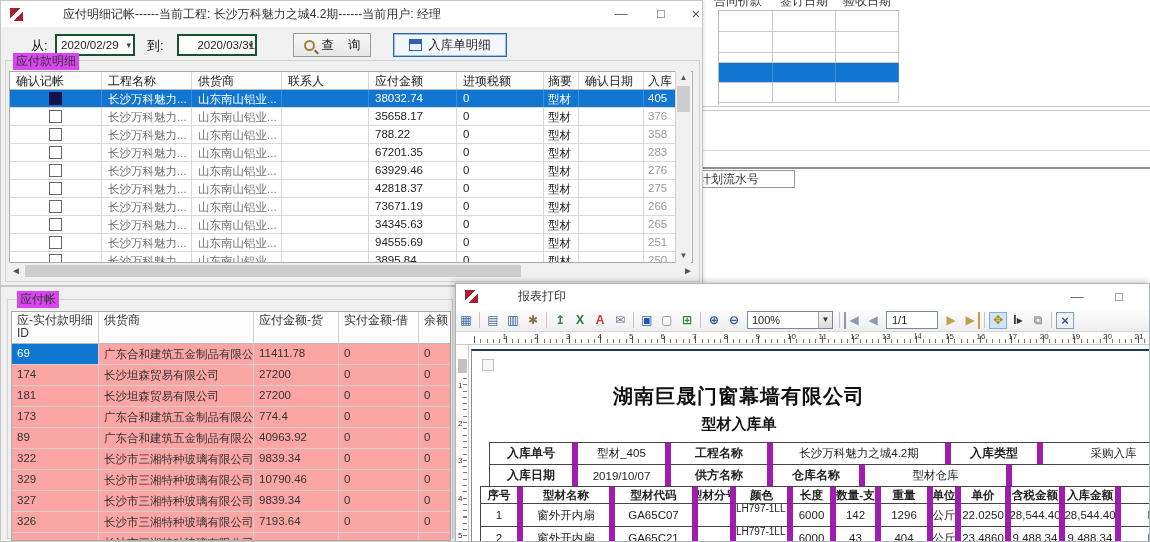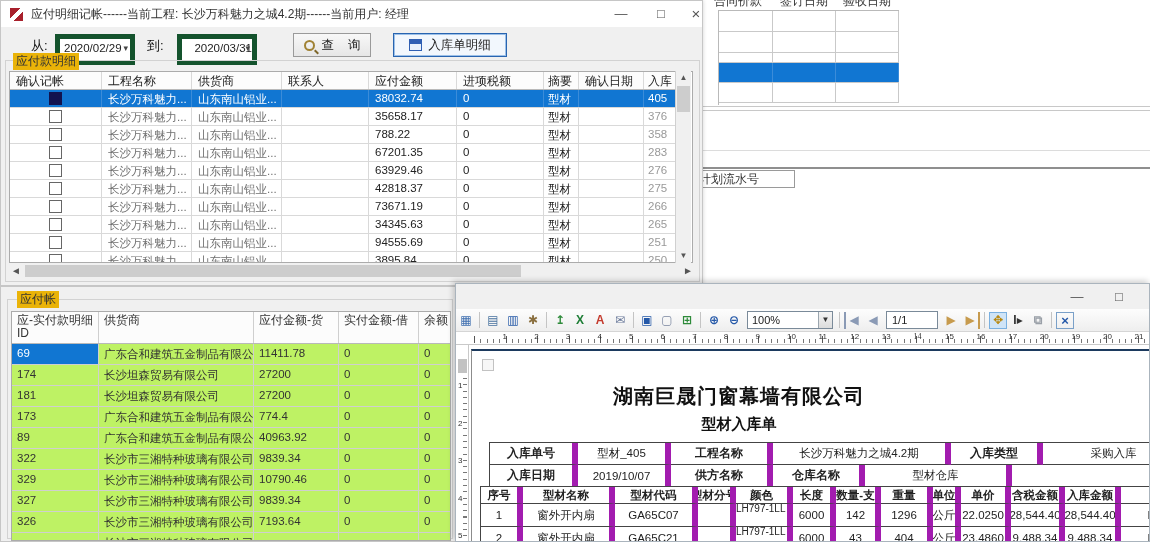--- a/index.html
+++ b/index.html
@@ -11,36 +11,36 @@
   .bg-grid{position:absolute;left:718px;top:10px;width:181px;height:95px;border-left:1px solid #b9b9b9;border-top:1px solid #b9b9b9;background:#fff;}
   .bg-row{height:21px;border-bottom:1px solid #c9c9c9;display:flex;}
   .bg-cell{border-right:1px solid #c9c9c9;height:100%;}
   .bg-row.bsel{background:#1176d2;}
   .bg-line{position:absolute;background:#c8c8c8;height:1px;}
   .plan-box{position:absolute;left:698px;top:170px;width:97px;height:18px;border:1px solid #9a9a9a;background:#fff;font-size:12px;line-height:16px;color:#333;overflow:hidden;}
   .bg-chev{position:absolute;left:699px;top:27px;color:#8a8a8a;font-size:13px;}
 
   
   .win{position:absolute;background:#f0f0f0;border:1px solid #c6c6c6;box-shadow:0 0 4px rgba(0,0,0,.18);}
-  .tbar{position:absolute;left:0;top:0;right:0;height:26px;background:#fff;display:flex;align-items:center;}
+  .tbar{position:absolute;left:0;top:0;right:0;height:26px;background:#fff;display:flex;align-items:center;gap:32px;}
   .ticon{width:13px;height:13px;margin:0 8px 0 9px;background:#a8202c;background-image:linear-gradient(135deg,transparent 42%,#fff 42%,#fff 62%,transparent 62%);flex:0 0 auto;}
   .ttext{font-size:12px;color:#333;white-space:nowrap;overflow:hidden;}
   .wbtn{position:absolute;top:0;width:30px;height:26px;text-align:center;line-height:25px;font-size:13px;color:#555;}
 
   
   .lbl{position:absolute;font-size:13px;color:#111;}
-  .combo{position:absolute;height:31px;border:5px solid #14532d;background:#fff;font-size:11.5px;line-height:19px;padding-left:4px;color:#222;}
+  .combo{position:absolute;height:22px;border:2px solid #14532d;background:#fff;font-size:11.5px;line-height:19px;padding-left:4px;color:#222;}
   .combo .arr{position:absolute;right:2px;top:0;font-size:9px;color:#444;line-height:19px;}
   .btn{position:absolute;height:24px;border:1px solid #9a9a9a;background:linear-gradient(#f8f8f8,#e6e6e6);display:flex;align-items:center;justify-content:center;font-size:12.5px;color:#222;}
   .btn.primary{border:1px solid #2864b0;background:#f2f7fd;box-shadow:0 0 0 1px #9cc0e8 inset;}
   .mag{width:11px;height:11px;border:2px solid #a08234;border-radius:50%;position:relative;margin-right:7px;}
   .mag:after{content:"";position:absolute;width:5px;height:2px;background:#7d662a;transform:rotate(45deg);left:8px;top:9px;}
   .winicon{width:13px;height:12px;border:1px solid #2f5fb3;background:linear-gradient(#2f5fb3 0 4px,#e8f1fb 4px);margin-right:6px;}
   .groupbox{position:absolute;border:1px solid #d2d2d2;}
-  .grouplbl{position:absolute;font-size:12px;color:#333;background:#eab308;padding:0 3px;z-index:2;}
+  .grouplbl{position:absolute;font-size:12px;color:#333;background:#d946ef;padding:0 3px;z-index:2;}
 
   
   .t1wrap{position:absolute;left:8px;top:70px;width:684px;height:192px;background:#fff;border:1px solid #ababab;overflow:hidden;}
   .t1in{width:668px;}
   .t1row{display:flex;height:18px;border-bottom:1px solid #d9d9d9;background:#fff;}
   .t1row.hdr{border-bottom:1px solid #b9b9b9;background:#fcfcfc;}
   .t1c{height:100%;border-right:1px solid #d9d9d9;padding:2px 0 0 6px;font-size:11.5px;white-space:nowrap;overflow:hidden;}
   .hdr .t1c{color:#222;font-size:12px;padding-top:1px;}
   .c0{width:92px;}.c1{width:90px;}.c2{width:90px;}.c3{width:87px;}.c4{width:88px;}
   .c5{width:87px;}.c6{width:35px;padding-left:4px;}.c7{width:65px;}.c8{width:34px;border-right:none;padding-left:4px;}
@@ -55,21 +55,21 @@
   .vscroll{position:absolute;right:0;top:70px;width:16px;height:192px;background:#f0f0f0;border-left:1px solid #d0d0d0;}
   .vscroll .sa{position:absolute;left:0;width:15px;height:14px;text-align:center;font-size:8px;color:#555;line-height:14px;}
   .vthumb{position:absolute;left:1px;top:15px;width:13px;height:26px;background:#cdcdcd;}
   .hscroll{position:absolute;left:8px;top:263px;width:686px;height:14px;background:#f0f0f0;}
   .hscroll .sa{position:absolute;top:0;width:14px;height:14px;text-align:center;font-size:10px;color:#555;line-height:13px;}
   .hthumb{position:absolute;left:16px;top:1px;width:496px;height:12px;background:#cdcdcd;}
 
   
   .t2wrap{position:absolute;left:10px;top:24px;width:440px;height:230px;background:#fff;border:1px solid #ababab;overflow:hidden;}
   .t2in{width:497px;}
-  .t2row{display:flex;height:21px;border-bottom:1px solid #cfcfcf;background:#bef264;}
+  .t2row{display:flex;height:21px;border-bottom:1px solid #cfcfcf;background:#fca5a5;}
   .t2row.hdr{height:32px;border-bottom:1px solid #b9b9b9;background:#fcfcfc;}
   .t2c{height:100%;border-right:1px solid #cfcfcf;padding:3px 0 0 5px;font-size:11.5px;white-space:nowrap;overflow:hidden;color:#333;}
   .t2row.hdr .t2c{font-size:12px;white-space:normal;line-height:13px;padding-top:2px;}
   .u0{width:87px;}.u1{width:155px;}.u2{width:85px;}.u3{width:80px;}.u4{width:90px;border-right:none;}
   .t2c.sel{background:#1176d2;color:#fff;}
 
   
   #win3{left:455px;top:283px;width:695px;height:259px;background:#f0f0f0;border:1px solid #aab4bd;overflow:hidden;box-shadow:-2px -2px 6px rgba(0,0,0,.2);}
   .tb3{position:absolute;left:0;top:25px;right:0;height:23px;background:linear-gradient(#fdfdfd,#eeeeee);border-bottom:1px solid #d5d5d5;display:flex;align-items:center;padding-left:0;}
   .tbi{width:18px;height:17px;text-align:center;line-height:17px;font-size:12px;margin:0 1px;font-weight:bold;}
@@ -422,20 +422,24 @@
             <div class="t2c u1">长沙市三湘特种玻璃有限公司</div>
             <div class="t2c u2"></div>
             <div class="t2c u3"></div>
             <div class="t2c u4"></div>
           </div>
         </div>
     </div>
   </div>
 
   <div class="win" id="win3">
+    <div class="tbar" style="height:25px;">
+      <div class="ticon"></div>
+      <div class="ttext">报表打印</div>
+    </div>
     <div class="wbtn" style="left:606px;top:0;">—</div>
     <div class="wbtn" style="left:648px;top:0;">□</div>
     <div class="wbtn" style="left:686px;top:0;font-size:15px;">×</div>
 
     <div class="tb3">
         <div class="tbi" style="color: rgb(63, 111, 176);">▦</div>
         <div class="tbsep"></div>
         <div class="tbi" style="color: rgb(72, 114, 159);">▤</div>
         <div class="tbi" style="color: rgb(36, 88, 168);">▥</div>
         <div class="tbi" style="color: rgb(138, 111, 63);">✱</div>

